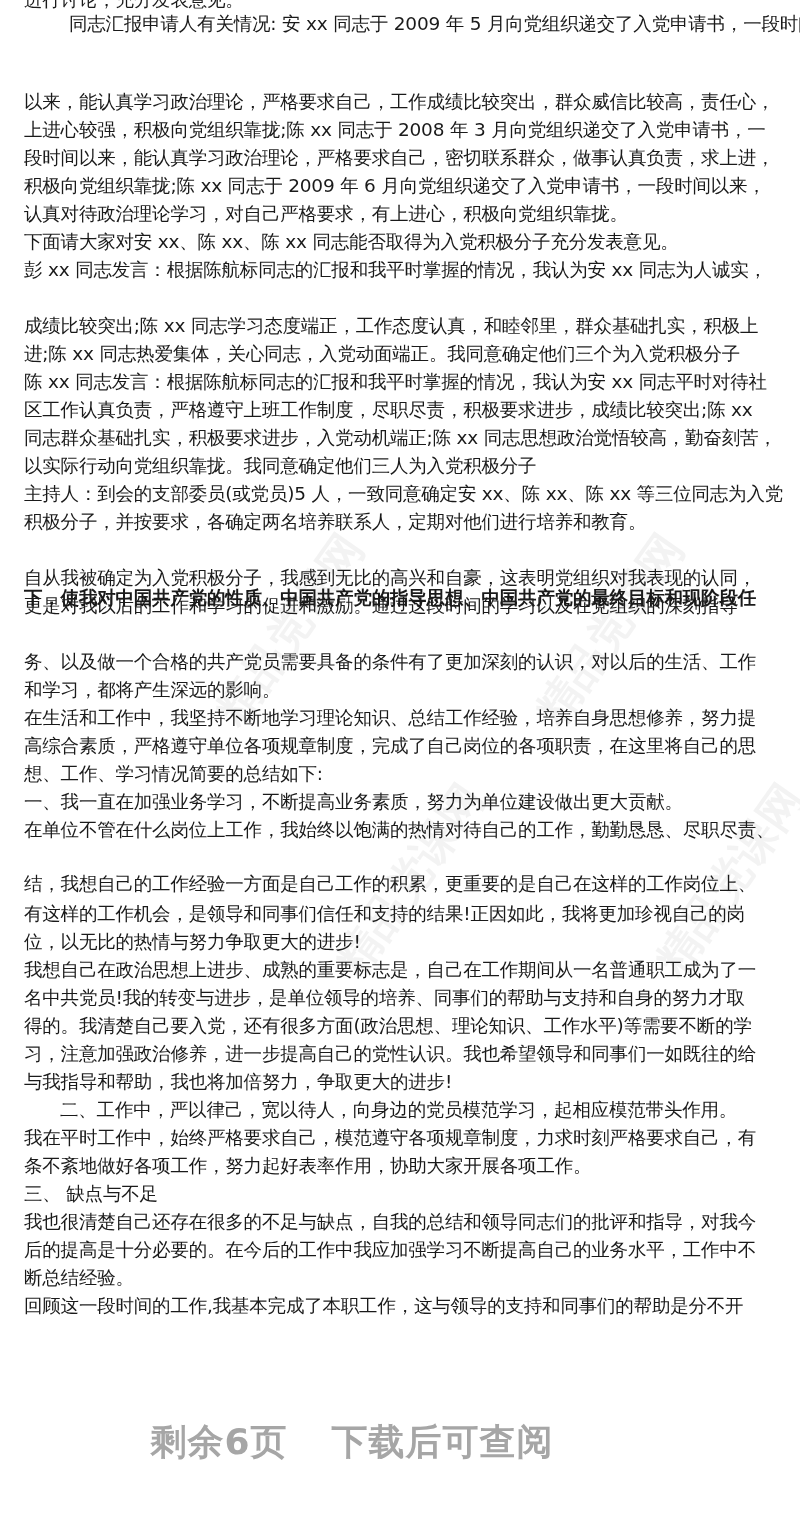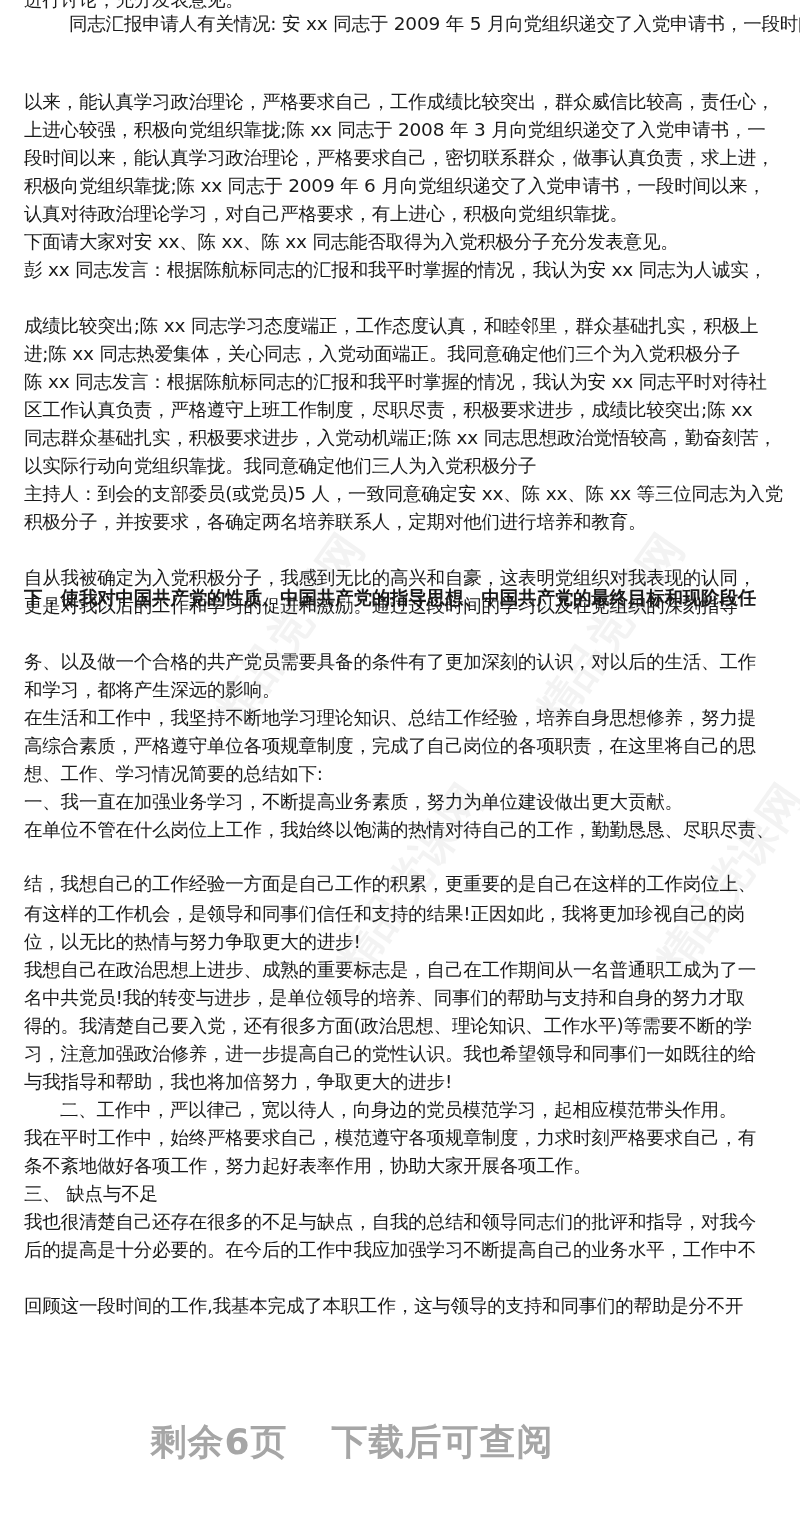--- a/index.html
+++ b/index.html
@@ -104,18 +104,19 @@
   <div class="line" style="top:984px;">名中共党员!我的转变与进步，是单位领导的培养、同事们的帮助与支持和自身的努力才取</div>
   <div class="line" style="top:1012px;">得的。我清楚自己要入党，还有很多方面(政治思想、理论知识、工作水平)等需要不断的学</div>
   <div class="line" style="top:1040px;">习，注意加强政治修养，进一步提高自己的党性认识。我也希望领导和同事们一如既往的给</div>
   <div class="line" style="top:1068px;">与我指导和帮助，我也将加倍努力，争取更大的进步!</div>
   <div class="line" style="top:1096px;margin-left:36px;">二、工作中，严以律己，宽以待人，向身边的党员模范学习，起相应模范带头作用。</div>
   <div class="line" style="top:1124px;">我在平时工作中，始终严格要求自己，模范遵守各项规章制度，力求时刻严格要求自己，有</div>
   <div class="line" style="top:1152px;">条不紊地做好各项工作，努力起好表率作用，协助大家开展各项工作。</div>
   <div class="line" style="top:1180px;">三、  缺点与不足</div>
   <div class="line" style="top:1208px;">我也很清楚自己还存在很多的不足与缺点，自我的总结和领导同志们的批评和指导，对我今</div>
   <div class="line" style="top:1236px;">后的提高是十分必要的。在今后的工作中我应加强学习不断提高自己的业务水平，工作中不</div>
+  <div class="line" style="top:1264px;">断总结经验。</div>
   <div class="line" style="top:1292px;">回顾这一段时间的工作,我基本完成了本职工作，这与领导的支持和同事们的帮助是分不开</div>
 
   <div class="more-banner">
     <span>剩余6页</span><span class="gap"></span><span>下载后可查阅</span>
   </div>
 </div>
 
 </body></html>

